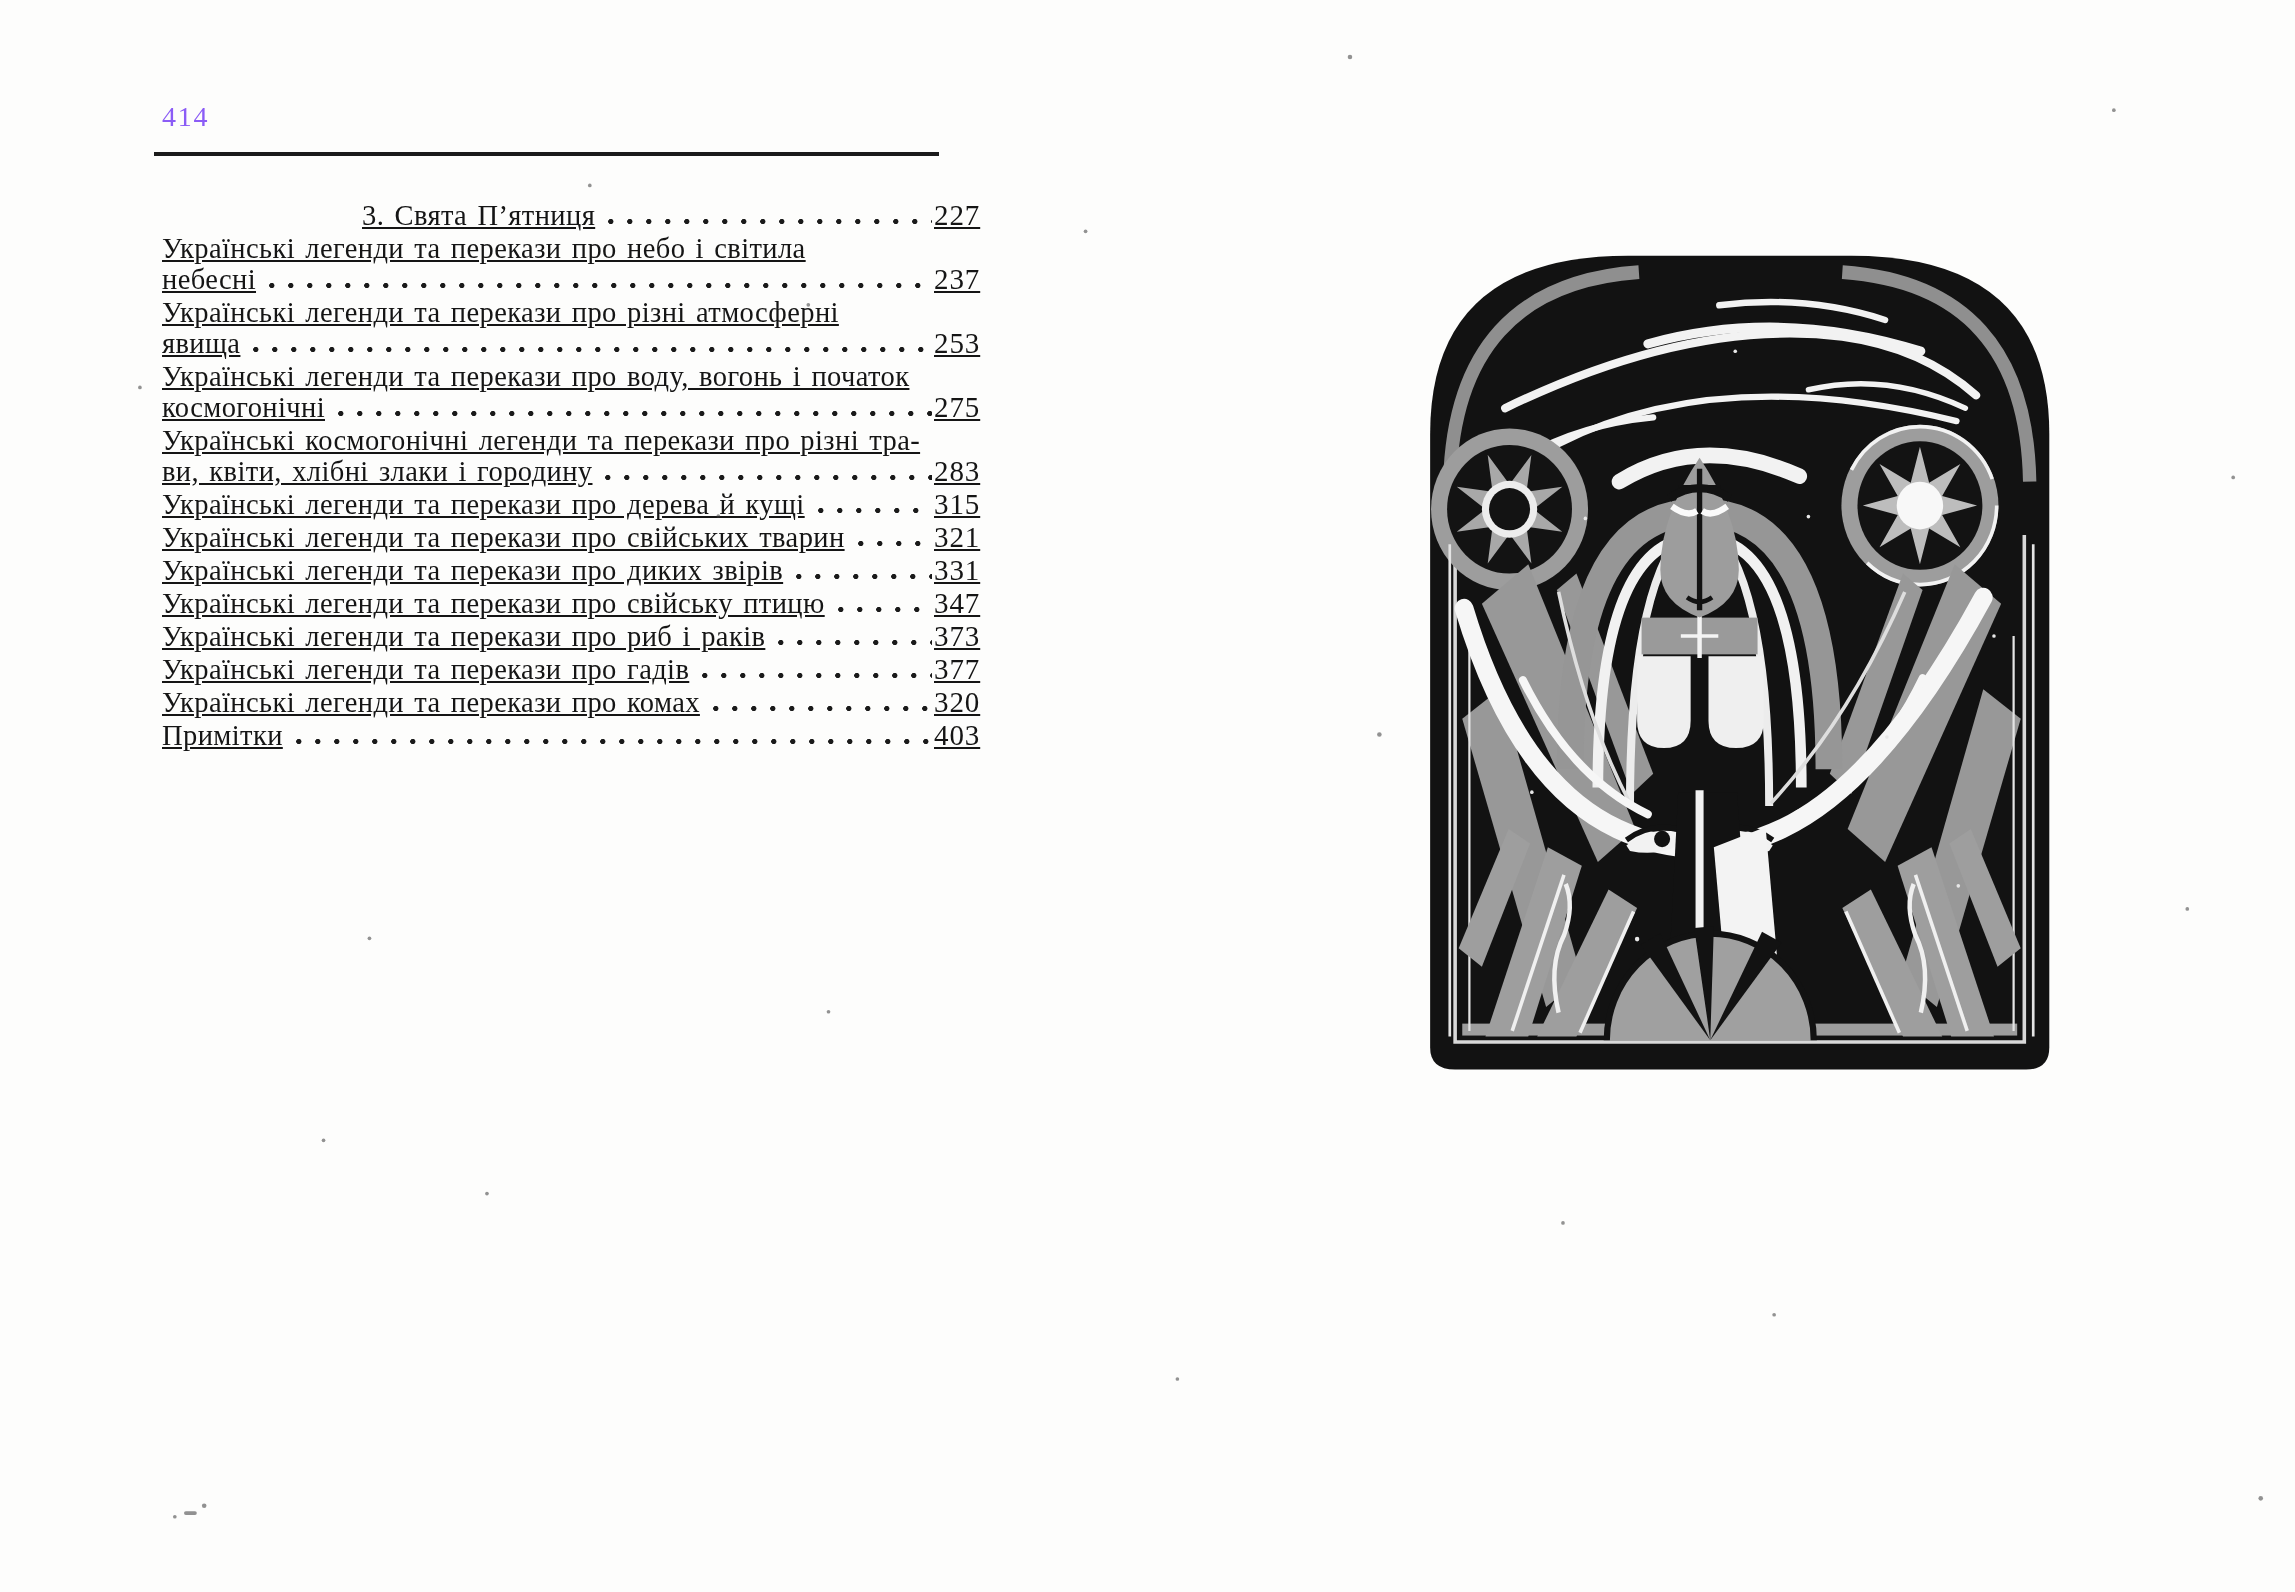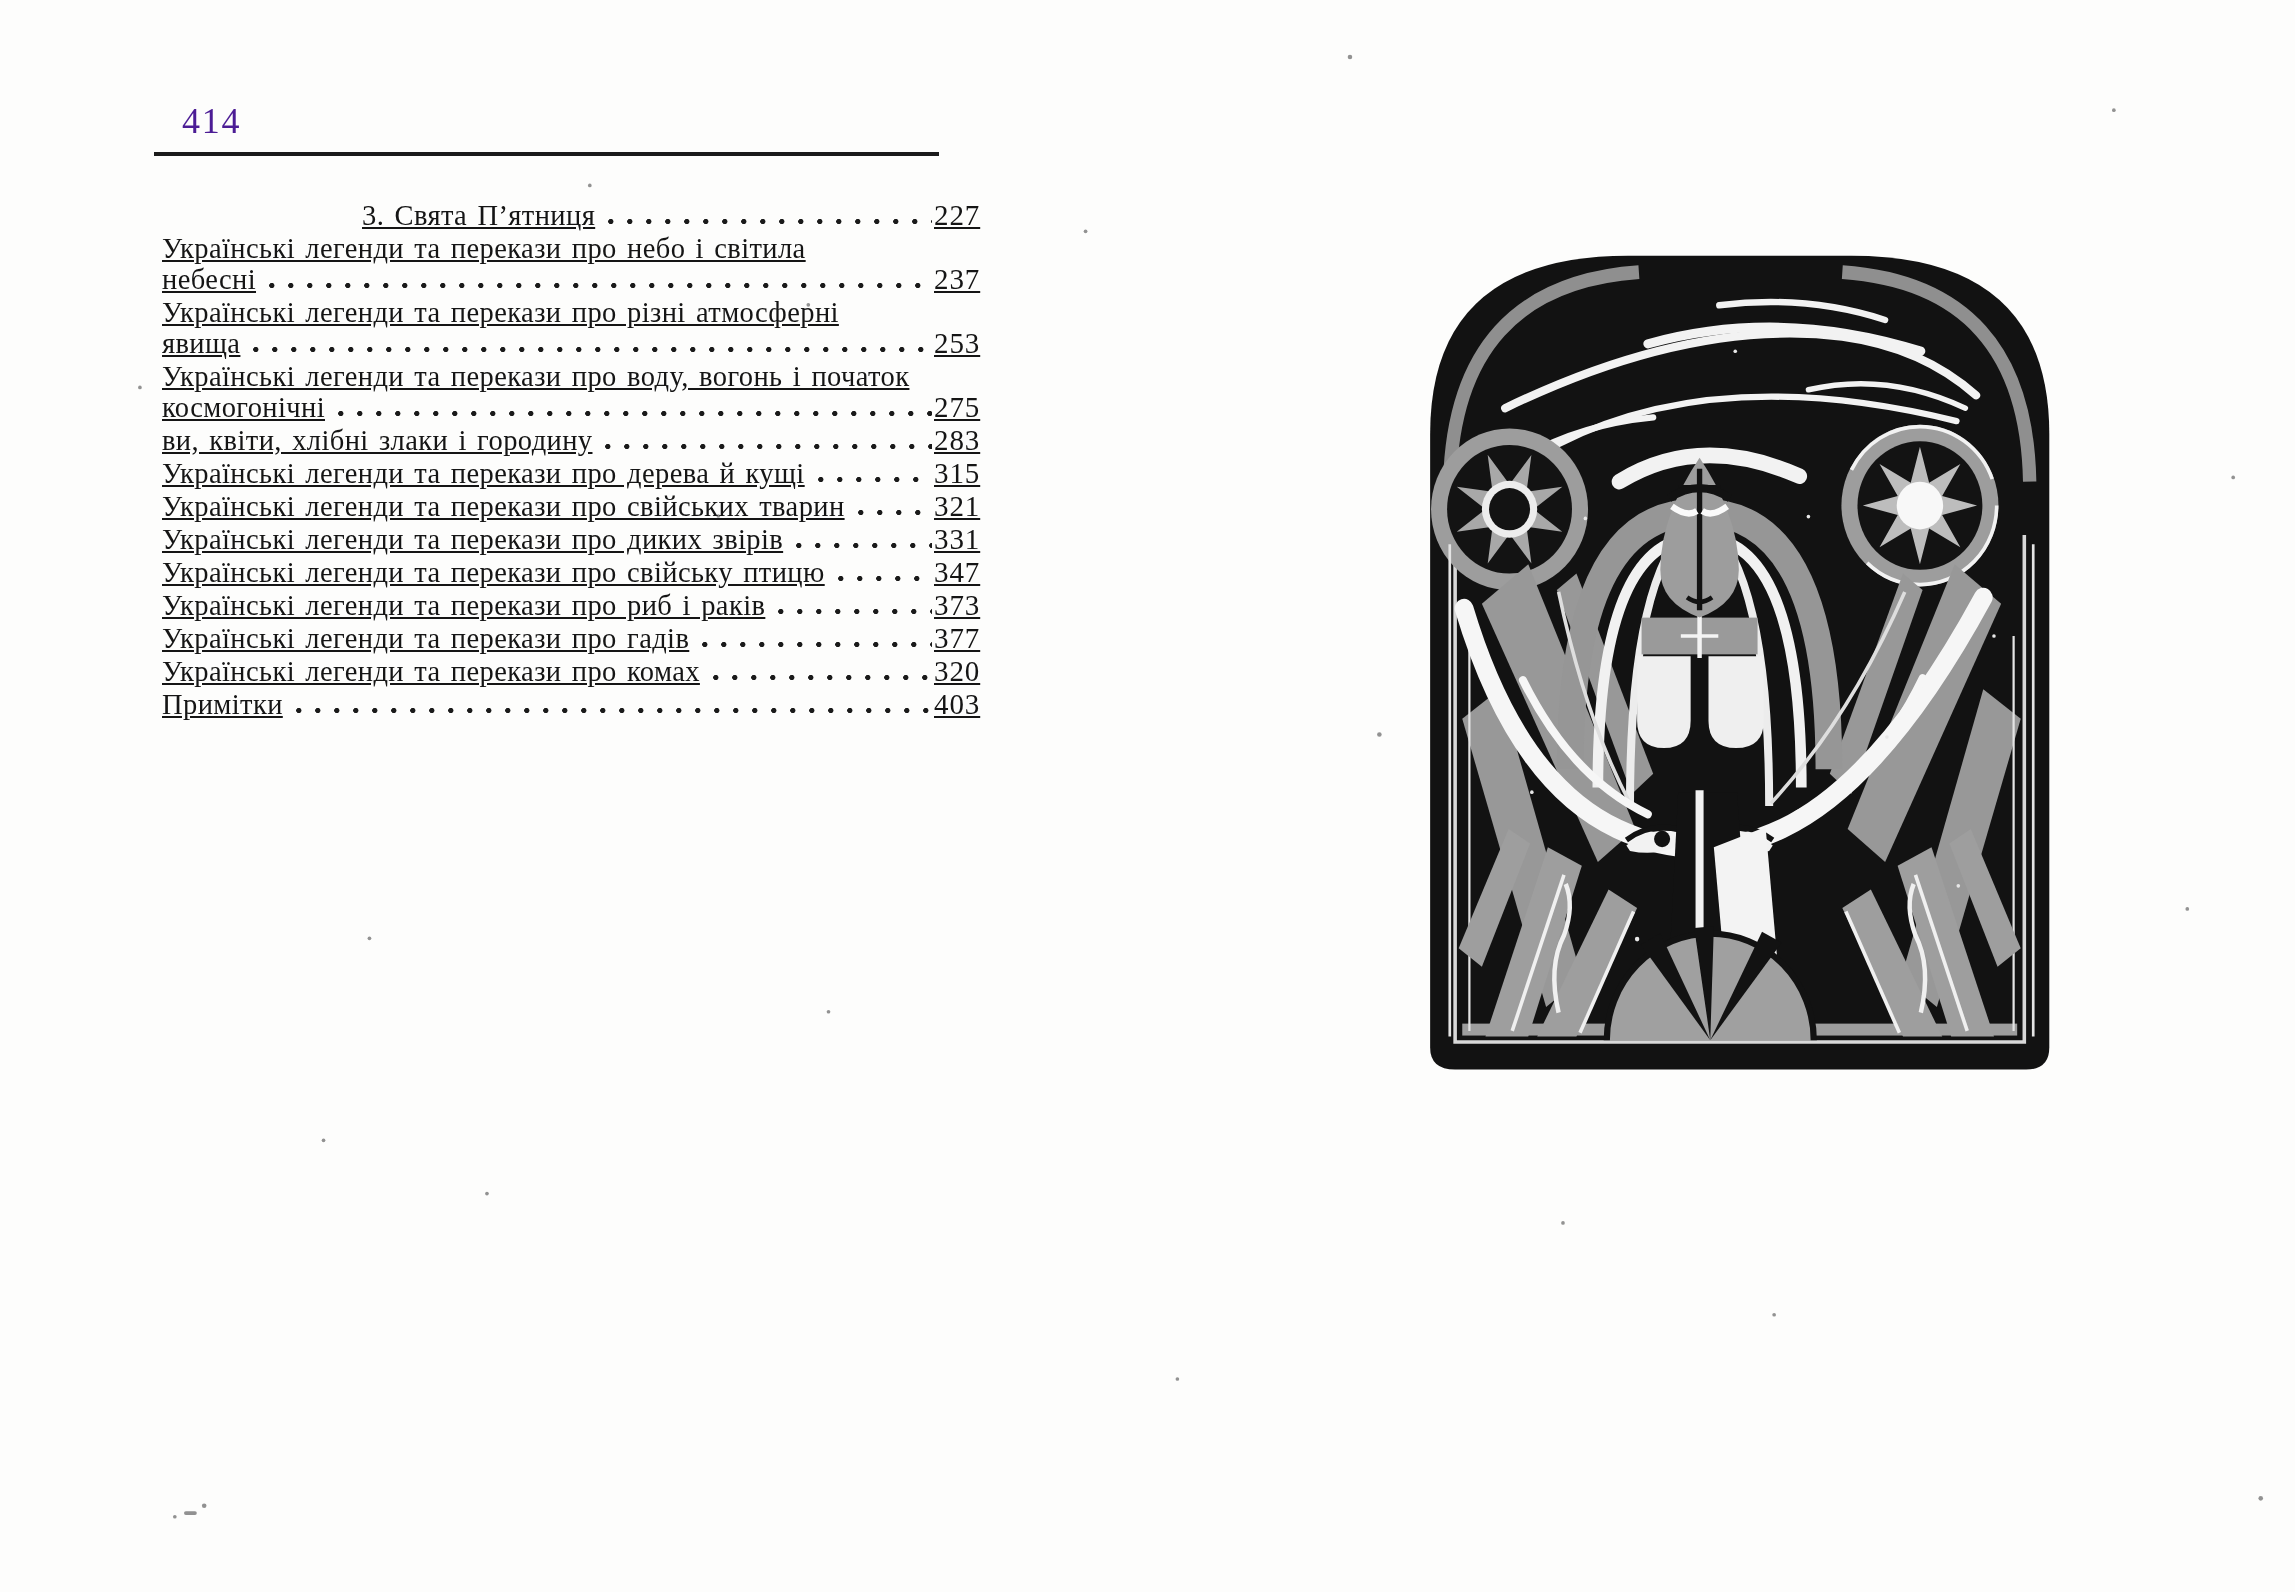--- a/index.html
+++ b/index.html
@@ -9,23 +9,22 @@
     background:#fdfdfc;
     font-family:"Liberation Serif","DejaVu Serif",serif;
     color:#151515;
     position:relative;overflow:hidden;
   }
   .page{position:absolute;inset:0;}
 
   
   .folio{
     position:absolute;left:162px;top:103px;
-    font-size:36px;line-height:1;letter-spacing:1.8px;
-    color:#4c1d95;
-    margin-left:20px;
+    font-size:28px;line-height:1;letter-spacing:1.8px;
+    color:#8b5cf6;
   }
   .header-rule{
     position:absolute;left:154px;top:152px;
     width:785px;height:3.7px;background:#1b1b1b;
   }
 
   
   .toc{
     position:absolute;left:162px;top:200px;width:831px;
     font-size:28.5px;
@@ -101,20 +100,23 @@
         <div class="toc-line">
           <span class="toc-text">Українські легенди та перекази про воду, вогонь і початок</span>
         </div>
         <div class="toc-line">
           <span class="toc-text">космогонічні</span>
           <div class="dot-leader"></div>
           <span class="toc-page">275</span>
         </div>
       </div>
       <div class="toc-entry">
+        <div class="toc-line">
+          <span class="toc-text">Українські космогонічні легенди та перекази про різні тра-</span>
+        </div>
         <div class="toc-line">
           <span class="toc-text">ви, квіти, хлібні злаки і городину</span>
           <div class="dot-leader"></div>
           <span class="toc-page">283</span>
         </div>
       </div>
       <div class="toc-entry">
         <div class="toc-line">
           <span class="toc-text">Українські легенди та перекази про дерева й кущі</span>
           <div class="dot-leader"></div>

